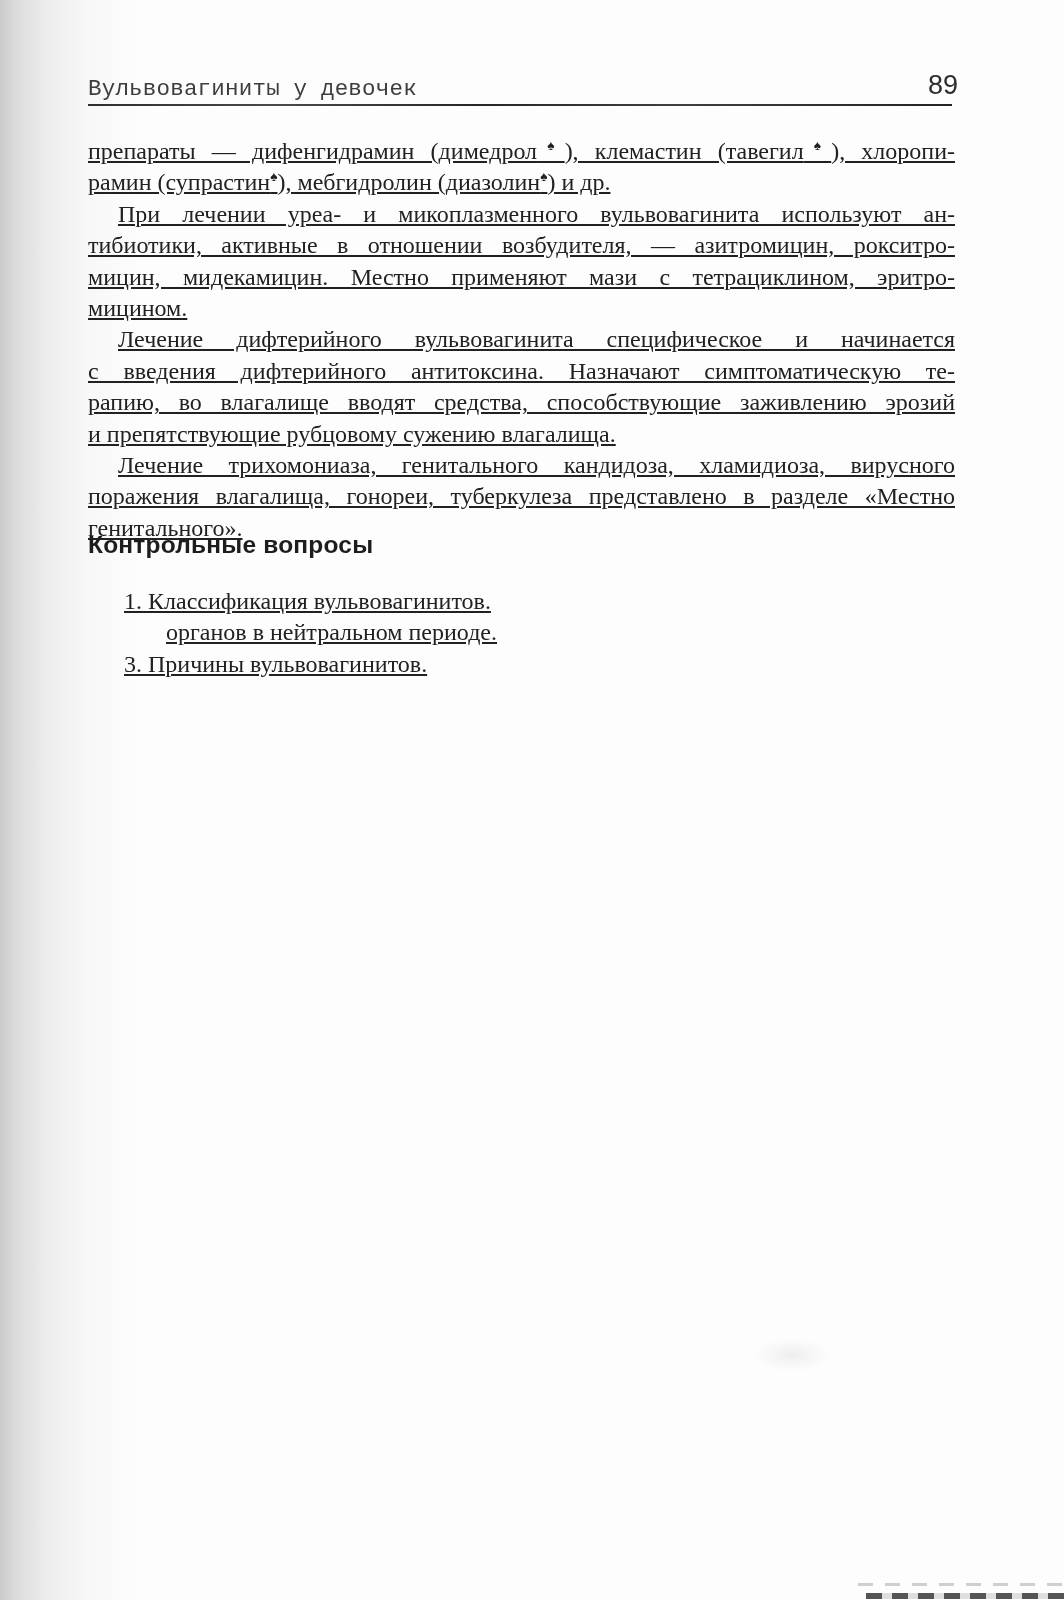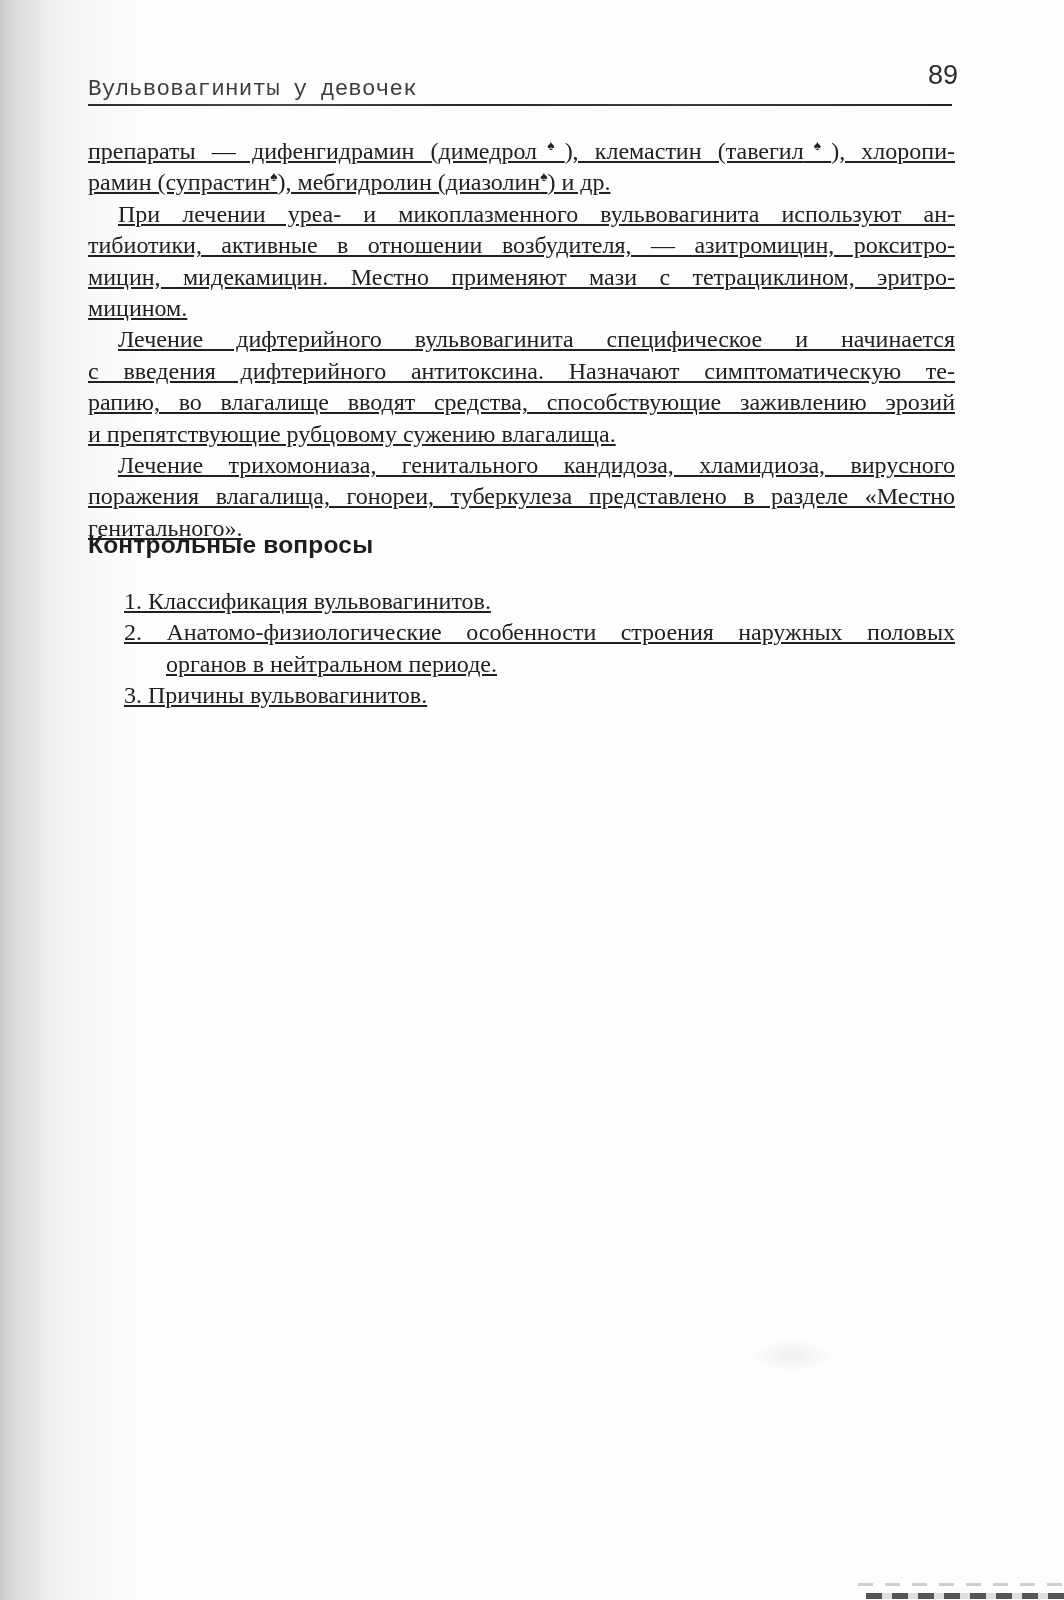--- a/index.html
+++ b/index.html
@@ -14,21 +14,21 @@
     background:linear-gradient(90deg,#cbcbcb 0px,#dddddd 18px,#ececec 45px,#f7f7f7 85px,rgba(255,255,255,0) 140px);
     pointer-events:none;
   }
   
   .running-head{
     position:absolute;left:88px;top:76px;width:864px;height:28px;
     font-family:Liberation Mono, monospace;
     font-size:22.5px;color:#3d3d3d;letter-spacing:0.2px;
   }
   .page-num{
-    position:absolute;top:60px;right:106px;
+    position:absolute;top:70px;right:106px;
     font-family:"Liberation Sans","DejaVu Sans",sans-serif;
     font-size:27px;color:#2c2c2c;
   }
   .head-rule{
     position:absolute;left:88px;top:104px;width:864px;height:2.2px;
     background:linear-gradient(90deg,#2e2e2e 0%,#4a4a4a 22%,#262626 45%,#3f3f3f 68%,#232323 100%);
     filter:blur(0.4px);
   }
   
   .body-block{
@@ -94,20 +94,19 @@
   <div class="bl">и препятствующие рубцовому сужению влагалища.</div>
   <div class="bl j ind">Лечение трихомониаза, генитального кандидоза, хламидиоза, вирусного</div>
   <div class="bl j">поражения влагалища, гонореи, туберкулеза представлено в разделе «Местно</div>
   <div class="bl">генитального».</div>
 </div>
 
 <div class="q-heading">Контрольные вопросы</div>
 
 <div class="q-block">
   <div class="bl li1">1. Классификация вульвовагинитов.</div>
-  <div class="bl li1 j">2. Анатомо-физиологические особенности строения наружных половых</div>
   <div class="bl li2">органов в нейтральном периоде.</div>
   <div class="bl li1">3. Причины вульвовагинитов.</div>
 </div>
 
 <div class="smudge"></div>
 <div class="edge-dashes-faint"></div>
 <div class="edge-dashes-dark"></div>
 
 </body></html>

